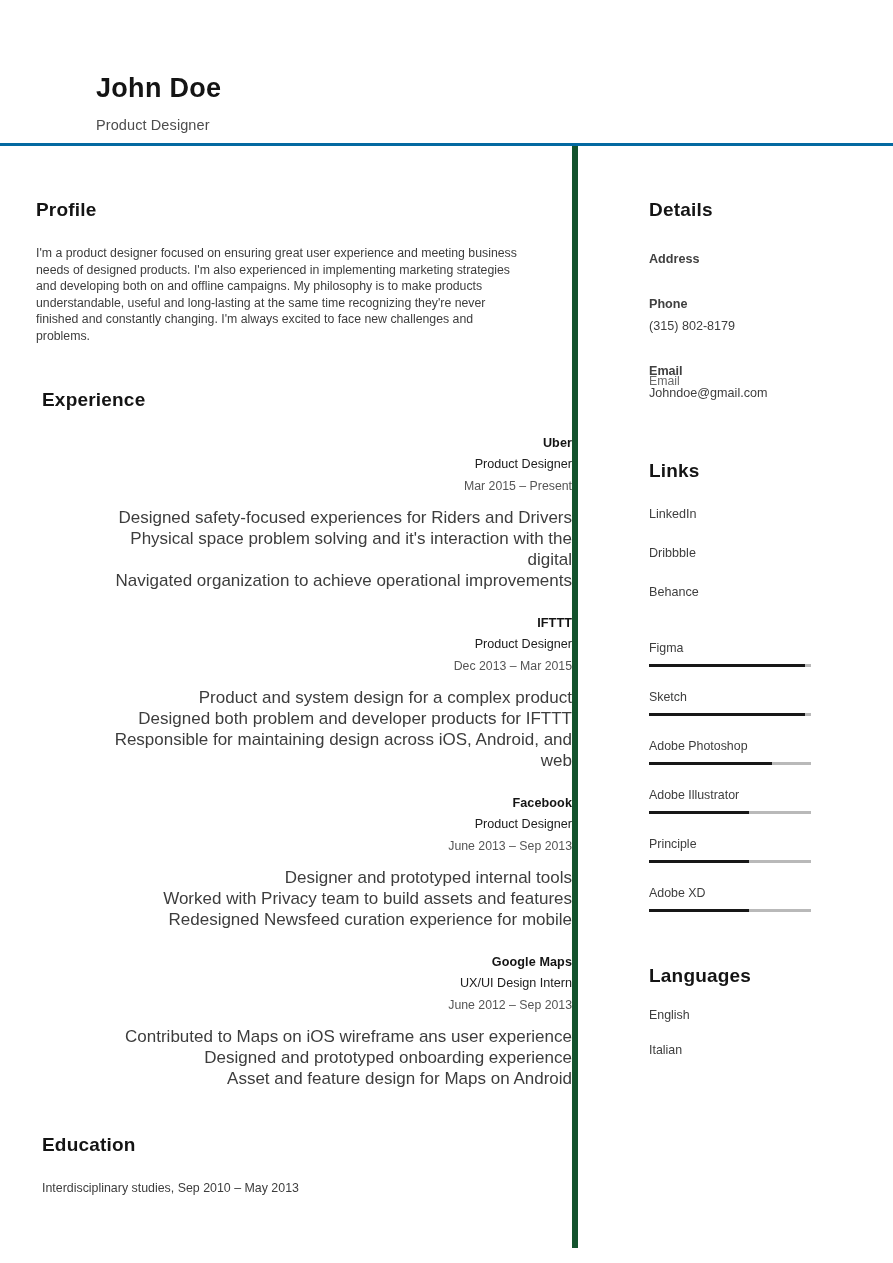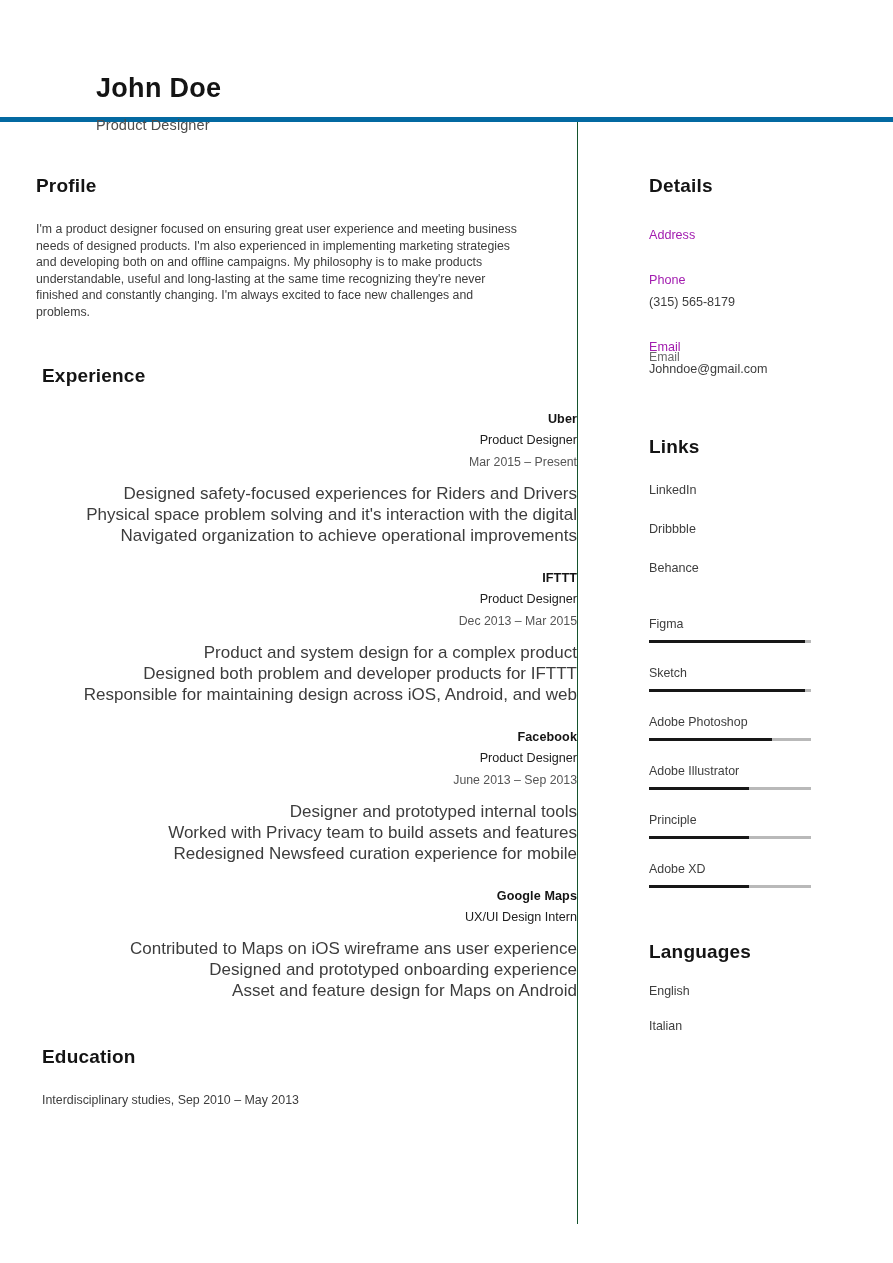--- a/index.html
+++ b/index.html
@@ -13,22 +13,22 @@
   .page {
     position: relative;
     width: 893px;
     height: 1263px;
     background: #fff;
     overflow: hidden;
   }
 
   
   .header {
-    height: 122px;
-    border-bottom: 5px solid #0369a1;
+    height: 146px;
+    border-bottom: 3px solid #0369a1;
     padding-left: 96px;
     padding-top: 74px;
   }
   .name {
     font-size: 27px;
     font-weight: bold;
     letter-spacing: 0.3px;
     color: #141414;
     line-height: 1.1;
   }
@@ -39,21 +39,21 @@
     letter-spacing: 0.1px;
   }
 
   
   .body {
     display: flex;
     height: 1102px;
   }
   .left {
     width: 578px;
-    border-right: 1px solid #14532d;
+    border-right: 6px solid #14532d;
     padding: 0 0 0 36px;
     position: relative;
   }
   .right {
     width: 315px;
     padding-left: 71px;
     position: relative;
   }
 
   
@@ -118,22 +118,22 @@
   .r-sec-title {
     font-size: 19px;
     font-weight: bold;
     color: #141414;
     letter-spacing: 0.2px;
   }
   .details-wrap { margin-top: 53px; }
   .detail-item { margin-top: 31px; position: relative; }
   .detail-label {
     font-size: 12.6px;
-    font-weight: normal;
-    color: #a21caf;
+    font-weight: bold;
+    color: #404040;
   }
   .detail-value {
     font-size: 12.6px;
     color: #3d3d3d;
     margin-top: 8px;
   }
   .detail-overlap {
     position: absolute;
     top: 10px;
     left: 0;
@@ -222,20 +222,21 @@
           <div class="bullets">
             <div class="bullet">Designer and prototyped internal tools</div>
             <div class="bullet">Worked with Privacy team to build assets and features</div>
             <div class="bullet">Redesigned Newsfeed curation experience for mobile</div>
           </div>
         </div>
 
         <div class="job">
           <div class="job-company">Google Maps</div>
           <div class="job-role">UX/UI Design Intern</div>
+          <div class="job-dates">June 2012 – Sep 2013</div>
           <div class="bullets">
             <div class="bullet">Contributed to Maps on iOS wireframe ans user experience</div>
             <div class="bullet">Designed and prototyped onboarding experience</div>
             <div class="bullet">Asset and feature design for Maps on Android</div>
           </div>
         </div>
       </div>
 
       <div class="sec-education">
         <div class="sec-title">Education</div>
@@ -251,21 +252,21 @@
       <div class="details-wrap">
         <div class="r-sec-title">Details</div>
 
         <div class="detail-item">
           <div class="detail-label">Address</div>
           <div class="detail-value"></div>
         </div>
 
         <div class="detail-item">
           <div class="detail-label">Phone</div>
-          <div class="detail-value">(315) 565-8179</div>
+          <div class="detail-value">(315) 802-8179</div>
         </div>
 
         <div class="detail-item">
           <div class="detail-label">Email</div>
           <div class="detail-overlap">Email</div>
           <div class="detail-value">Johndoe@gmail.com</div>
         </div>
       </div>
 
       <div class="links-wrap">

